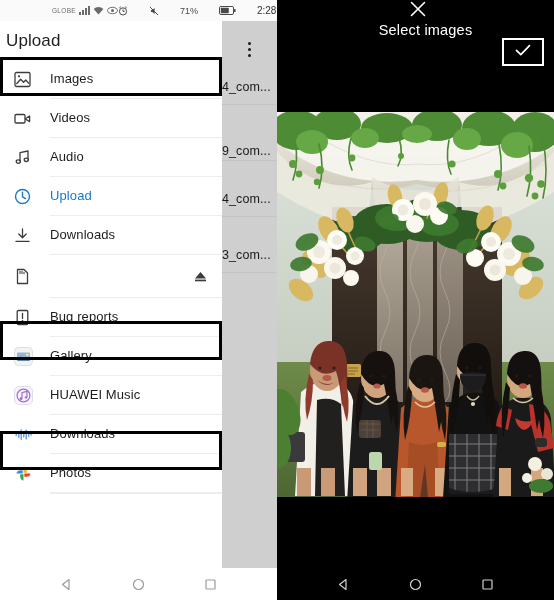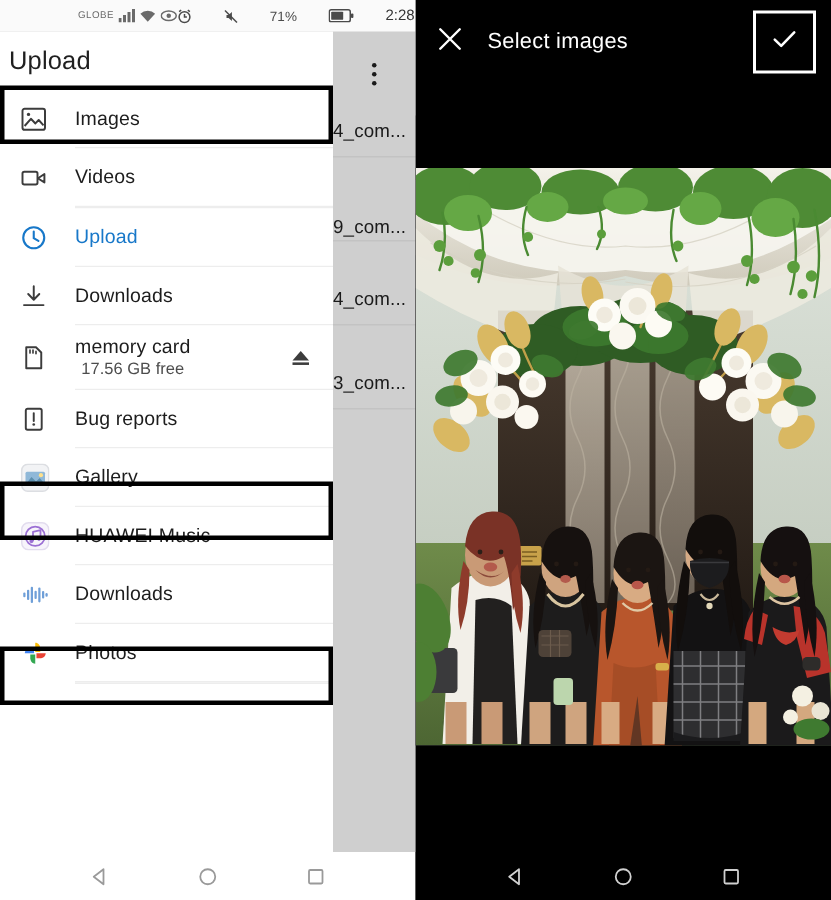--- a/index.html
+++ b/index.html
@@ -58,21 +58,21 @@
     width: 222px; height: 547px;
     background: #ffffff;
     z-index: 20;
   }
   .drawer-title {
     height: 39px; display: flex; align-items: center;
     padding-left: 6px;
     font-size: 17px; color: #1f1f1f; font-weight: 500;
     letter-spacing: .1px;
   }
-  .menu { position: relative; text-align: center; }
+  .menu { position: relative; }
   .menu-item {
     position: relative;
     height: 38px;
     display: flex; align-items: center;
     padding-left: 14px;
     background: #fff;
   }
   .menu-item.tall { height: 42px; }
   .mi-icon {
     width: 26px; min-width: 26px; height: 22px;
@@ -116,20 +116,21 @@
     position: relative;
     width: 277px; height: 600px;
     background: #000000;
     overflow: hidden;
   }
   .r-appbar {
     position: relative; height: 56px;
     display: flex; align-items: center;
     padding: 0 10px 0 14px;
     color: #fff;
+    flex-direction: column;
   }
   .r-title {
     font-size: 14.5px; color: #ffffff; font-weight: 500; margin-left: 16px;
     letter-spacing: .2px;
   }
   .confirm-box {
     margin-left: auto;
     width: 42px; height: 42px;
     border: 2px solid #ffffff;
     display: flex; align-items: center; justify-content: center;
@@ -250,20 +251,30 @@
           <span class="mi-icon">
             <svg width="17" height="17" viewBox="0 0 17 17">
                 <rect x="1" y="4.5" width="10" height="8.5" rx="1.2" fill="none" stroke="#3c3c3c" stroke-width="1.3"></rect>
                 <path d="M11.4 8.8 L15.6 6 V11.6 L11.4 9 Z" fill="none" stroke="#3c3c3c" stroke-width="1.3" stroke-linejoin="round"></path>
               </svg>
           </span>
           <span class="mi-label">Videos</span>
         </div>
         <div class="divider"></div>
 
+        <div class="menu-item">
+          <span class="mi-icon">
+            <svg width="17" height="17" viewBox="0 0 17 17">
+                <path d="M6 12.4 V3.6 L14 2 V10.6" fill="none" stroke="#3c3c3c" stroke-width="1.3" stroke-linejoin="round"></path>
+                <ellipse cx="4.3" cy="12.6" rx="2.1" ry="1.7" fill="none" stroke="#3c3c3c" stroke-width="1.3"></ellipse>
+                <ellipse cx="12.3" cy="10.8" rx="2.1" ry="1.7" fill="none" stroke="#3c3c3c" stroke-width="1.3"></ellipse>
+              </svg>
+          </span>
+          <span class="mi-label">Audio</span>
+        </div>
         <div class="divider"></div>
 
         <div class="menu-item mi-active">
           <span class="mi-icon">
             <svg width="17" height="17" viewBox="0 0 17 17">
                 <circle cx="8.5" cy="8.5" r="7" fill="none" stroke="#1878c9" stroke-width="1.4"></circle>
                 <path d="M8.5 4.3 V8.8 L11.6 10.6" fill="none" stroke="#1878c9" stroke-width="1.4" stroke-linecap="round"></path>
               </svg>
           </span>
           <span class="mi-label">Upload</span>
@@ -279,24 +290,20 @@
           <span class="mi-label">Downloads</span>
         </div>
         <div class="divider"></div>
 
         <div class="menu-item tall">
           <span class="mi-icon">
             <svg width="17" height="17" viewBox="0 0 17 17">
                 <path d="M3.5 1.5 H10 L13.5 5 V15.5 H3.5 Z" fill="none" stroke="#3c3c3c" stroke-width="1.3" stroke-linejoin="round"></path>
                 <path d="M6 3.3 V5.4 M8 3.3 V5.4 M10 4.2 V5.8" stroke="#3c3c3c" stroke-width="1.1" stroke-linecap="round"></path>
               </svg>
-          </span>
-          <span class="mi-textwrap">
-            <span class="mi-label">memory card</span>
-            <span class="mi-sub">17.56 GB free</span>
           </span>
           <span class="mi-trail">
             <svg width="15" height="15" viewBox="0 0 15 15">
                 <path d="M7.5 3 L13 9.4 H2 Z" fill="#3c3c3c"></path>
                 <rect x="2" y="10.6" width="11" height="1.7" fill="#3c3c3c"></rect>
               </svg>
           </span>
         </div>
         <div class="divider"></div>
 

